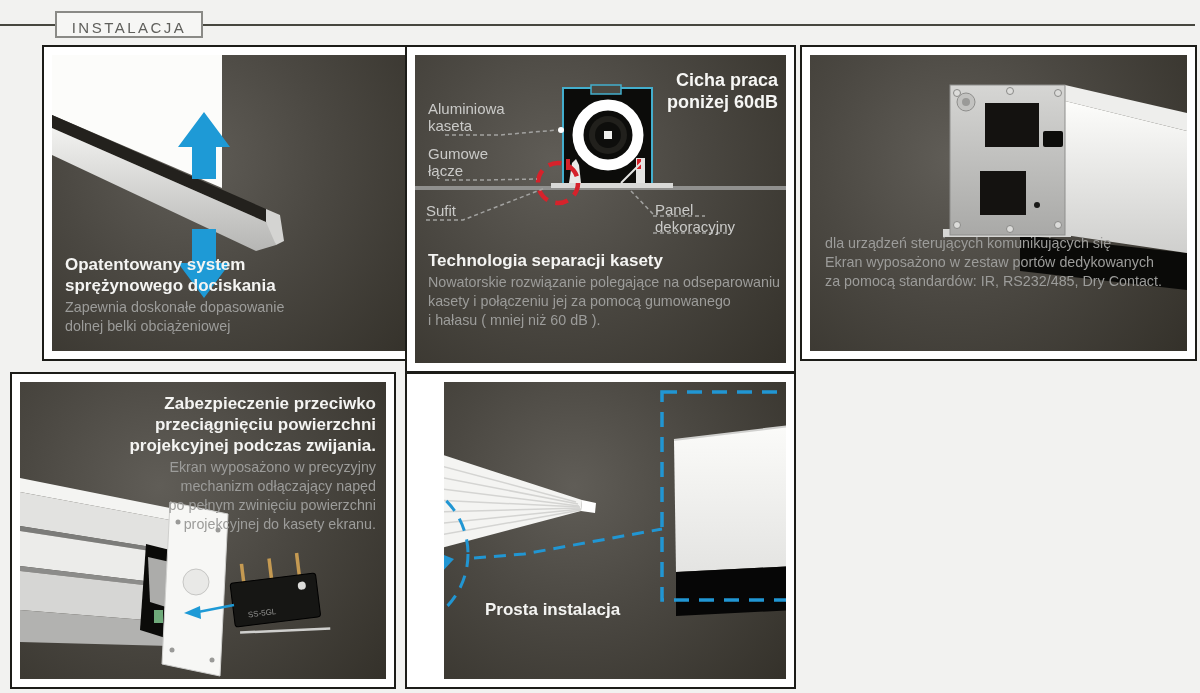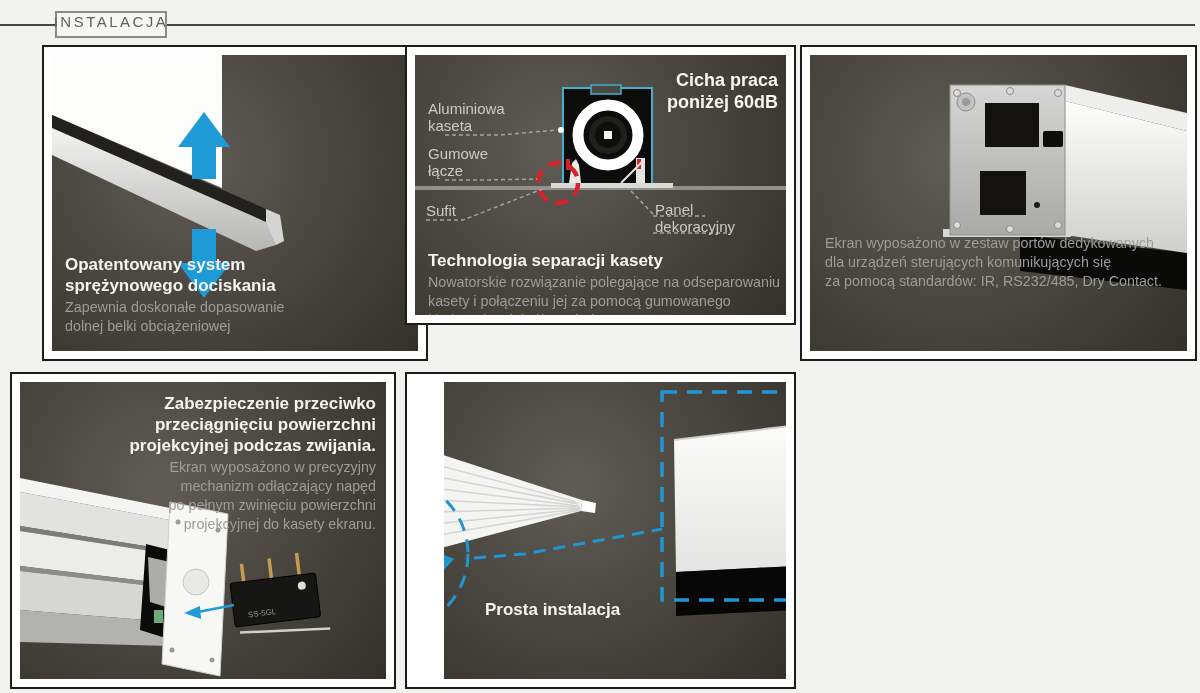--- a/index.html
+++ b/index.html
@@ -4,29 +4,29 @@
 <style>
   html,body{margin:0;padding:0;}
   body{
     width:1200px;height:693px;position:relative;overflow:hidden;
     background:#f2f2f0;
     font-family:"Liberation Sans", sans-serif;
   }
   
   .header-rule{position:absolute;left:0;top:24px;width:1195px;height:2px;background:#47473f;}
   .header-box{
-    position:absolute;left:55px;top:11px;width:112px;height:27px;
+    position:absolute;left:55px;top:11px;width:148px;height:27px;
     background:#f6f6f4;border:2px solid #8a8a86;box-sizing:border-box;
-    display:flex;align-items:flex-start;justify-content:center;
+    display:flex;align-items:flex-end;justify-content:center;
     color:#5f5f5b;font-size:15px;letter-spacing:2.5px;z-index:2;
   }
   
   .card{position:absolute;background:#ffffff;border:2px solid #1c1c18;padding:8px;box-sizing:border-box;}
   #p1{left:10px;top:45px;width:386px;height:316px;margin-left:32px;}
-  #p2{left:405px;top:45px;width:391px;height:280px;}
+  #p2{left:405px;top:45px;width:391px;height:328px;}
   #p3{left:800px;top:45px;width:397px;height:316px;}
   #p4{left:10px;top:372px;width:386px;height:317px;}
   #p5{left:405px;top:372px;width:391px;height:317px;padding-left:37px;}
   .shot{
     position:relative;width:100%;height:100%;overflow:hidden;
     background:radial-gradient(circle at 38% 35%, #605d57 0%, #4b4842 45%, #34312a 100%);
   }
   .abs{position:absolute;}
   .line{white-space:nowrap;}
   .title{font-weight:bold;color:#f4f4f2;font-size:17px;line-height:1.24;}
@@ -171,22 +171,22 @@
           <circle cx="248" cy="38" r="3.5"></circle>
         <circle cx="147" cy="170" r="3.5"></circle>
           <circle cx="248" cy="170" r="3.5"></circle>
         <circle cx="200" cy="36" r="3.5"></circle>
           <circle cx="200" cy="174" r="3.5"></circle>
       </g>
       <circle cx="227" cy="150" r="3" fill="#1a1a18"></circle>
     </svg>
     <div class="abs txt">
       <div class="bodytxt">
+        <div class="line">dla urządzeń sterujących komunikujących się</div>
         <div class="line">Ekran wyposażono w zestaw portów dedykowanych</div>
-        <div class="line">dla urządzeń sterujących komunikujących się</div>
         <div class="line">za pomocą standardów: IR, RS232/485, Dry Contact.</div>
       </div>
     </div>
   </div>
 </div>
 
 <div id="p4" class="card">
   <div class="shot">
     <svg class="abs" style="left:0;top:0" width="366" height="297" viewBox="0 0 366 297">
       <polygon points="0,96 150,126 150,138 0,110" fill="#f4f4f2"></polygon>

